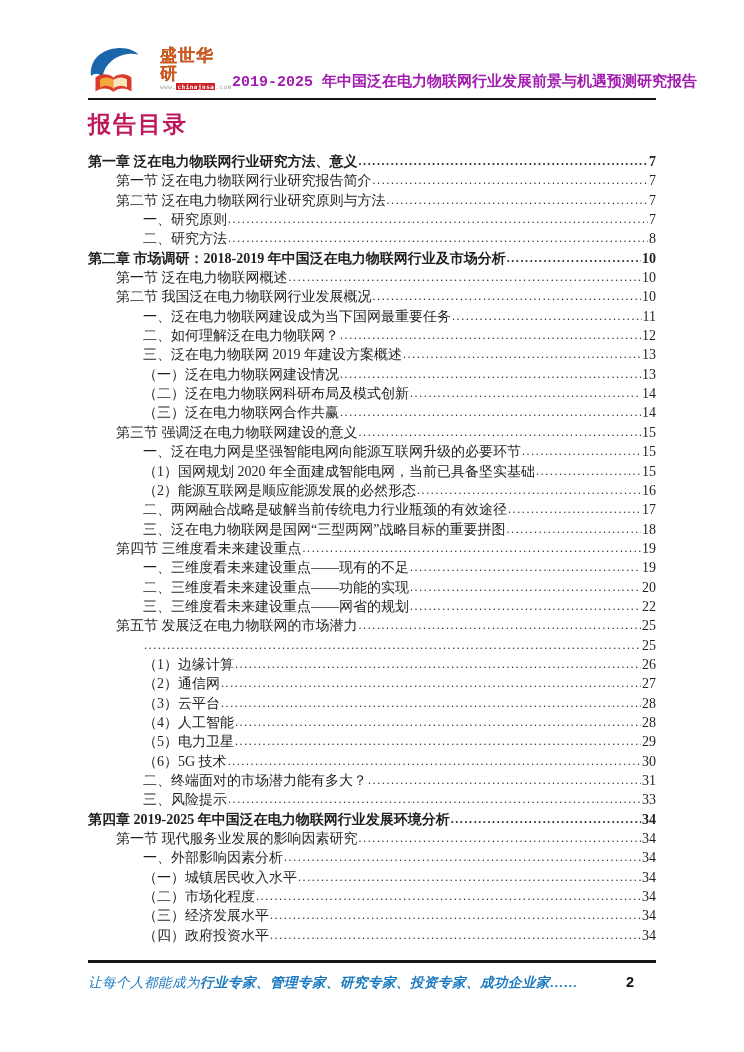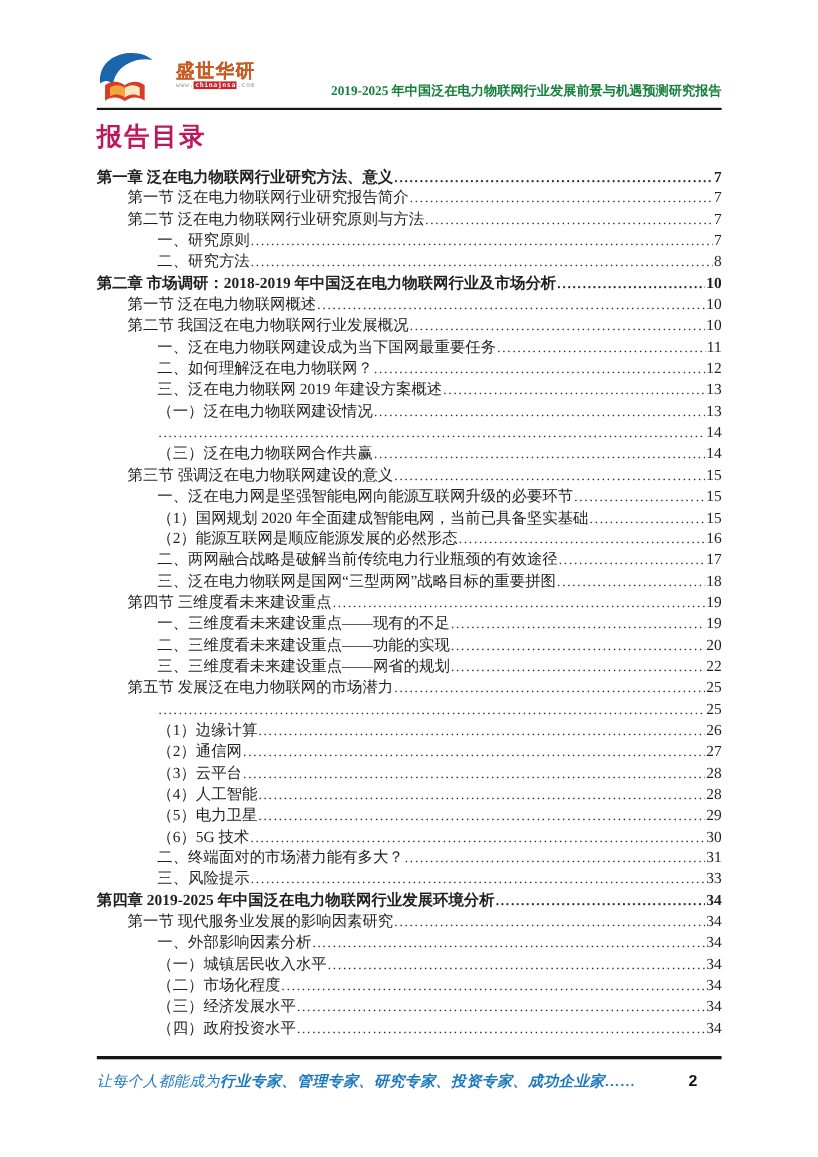--- a/index.html
+++ b/index.html
@@ -15,21 +15,21 @@
   .logo-svg{display:block;}
   .logo-col{display:flex;flex-direction:column;justify-content:flex-end;padding-bottom:4px;}
   .logo-name{
     font-family:"Liberation Sans","DejaVu Sans",sans-serif;
     font-weight:bold;font-size:17px;letter-spacing:1px;color:#d05a1e;
     text-shadow:0 0 .5px #8a3a10;line-height:18px;
   }
   .logo-site{font-family:"DejaVu Sans Mono",monospace;font-size:6px;color:#9a9a9a;letter-spacing:.5px;line-height:8px;}
   .logo-site .site-mid{color:#fff;background:#cc2229;font-weight:bold;padding:0 1px;}
   .header-title{
-    font-size:12px;font-weight:600;color:#15803d;padding-bottom:5px;white-space:nowrap;
+    font-size:15px;font-weight:600;color:#a21caf;padding-bottom:5px;white-space:nowrap;font-family:Liberation Mono, monospace;
   }
   .header-rule{height:2px;background:#161616;margin-top:2px;}
 
   
   .doc-title{
     font-family:"Liberation Sans","DejaVu Sans",sans-serif;
     font-size:23px;font-weight:bold;color:#be185d;letter-spacing:2px;
     margin:9px 0 0 0;line-height:30px;
   }
 
@@ -143,20 +143,21 @@
         <span class="toc-text">三、泛在电力物联网 2019 年建设方案概述</span>
         <span class="toc-dots">....................................................................................................................................................................................................................................................................</span>
         <span class="toc-page">13</span>
       </div>
       <div class="toc-row lvl2">
         <span class="toc-text">（一）泛在电力物联网建设情况</span>
         <span class="toc-dots">....................................................................................................................................................................................................................................................................</span>
         <span class="toc-page">13</span>
       </div>
       <div class="toc-row lvl2">
+        <span class="toc-text">（二）泛在电力物联网科研布局及模式创新</span>
         <span class="toc-dots">....................................................................................................................................................................................................................................................................</span>
         <span class="toc-page">14</span>
       </div>
       <div class="toc-row lvl2">
         <span class="toc-text">（三）泛在电力物联网合作共赢</span>
         <span class="toc-dots">....................................................................................................................................................................................................................................................................</span>
         <span class="toc-page">14</span>
       </div>
       <div class="toc-row lvl1">
         <span class="toc-text">第三节 强调泛在电力物联网建设的意义</span>

